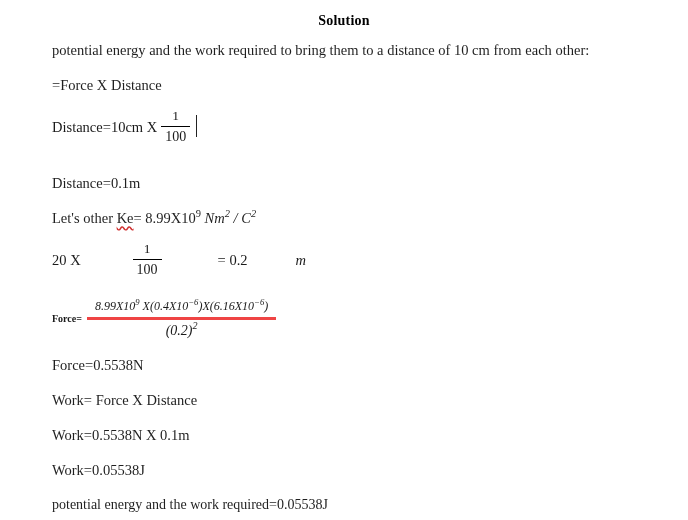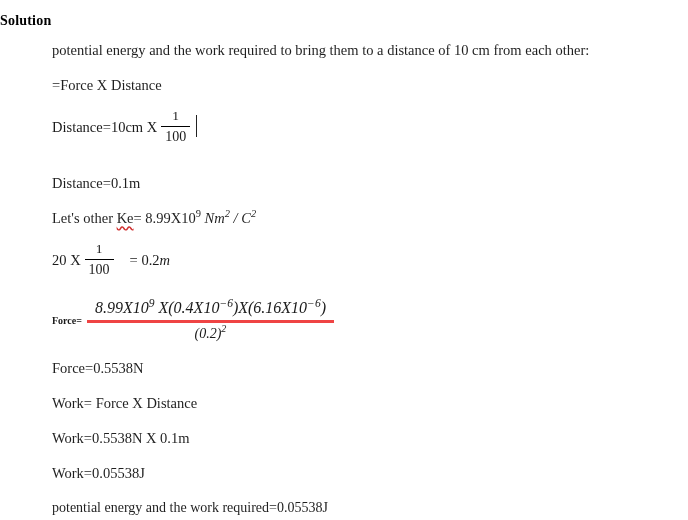--- a/index.html
+++ b/index.html
@@ -18,21 +18,21 @@
     position: relative;
     width: 688px;
     height: 520px;
     box-sizing: border-box;
   }
   .title {
     position: absolute;
     top: 13px;
     left: 0;
     width: 688px;
-    text-align: left;
+    text-align: center;
     font-family: "Liberation Serif", serif;
     font-weight: bold;
     font-size: 14px;
     letter-spacing: 0.2px;
     color: #000000;
   }
   .body-block {
     position: absolute;
     top: 40px;
     left: 52px;
@@ -124,21 +124,21 @@
     font-weight: bold;
   }
   .force-frac {
     display: inline-block;
     text-align: center;
     margin-left: 5px;
   }
   .force-frac .num {
     display: block;
     padding: 0 8px 3px 8px;
-    font-size: 16px;
+    font-size: 12px;
     white-space: nowrap;
   }
   .force-frac .den {
     display: block;
     border-top: 3px solid #ef4444;
     padding: 3px 8px 0 8px;
     font-size: 14px;
     white-space: nowrap;
   }
 </style>
@@ -166,27 +166,27 @@
 
     <div class="line">Distance=0.1m</div>
 
     <div class="line">
       <span>Let's other</span>
       <span class="spell">Ke</span><span>= 8.99X10</span><sup>9</sup>
       <span class="math">Nm</span><sup class="math">2</sup>
       <span class="math">/ C</span><sup class="math">2</sup>
     </div>
 
-    <div class="row-flex" style="margin-bottom:20px;">
+    <div class="row-flex" style="margin-bottom:20px;gap:48px;">
       <span class="lead">20 X</span>
       <span class="frac big">
         <span class="num">1</span>
         <span class="den">100</span>
       </span>
-      <span class="lead" style="margin-left:12px;">= 0.2</span>
+      <span class="lead" style="margin-left:4px;">= 0.2</span>
         <span class="math">m</span>
     </div>
 
     <div class="force-row">
       <span class="force-label">Force=</span>
       <span class="force-frac">
         <span class="num">
           <span class="math">8.99X10</span><sup class="math">9</sup><span class="math"> X(0.4X10</span><sup class="math">−6</sup><span class="math">)X(6.16X10</span><sup class="math">−6</sup><span class="math">)</span>
         </span>
         <span class="den">

